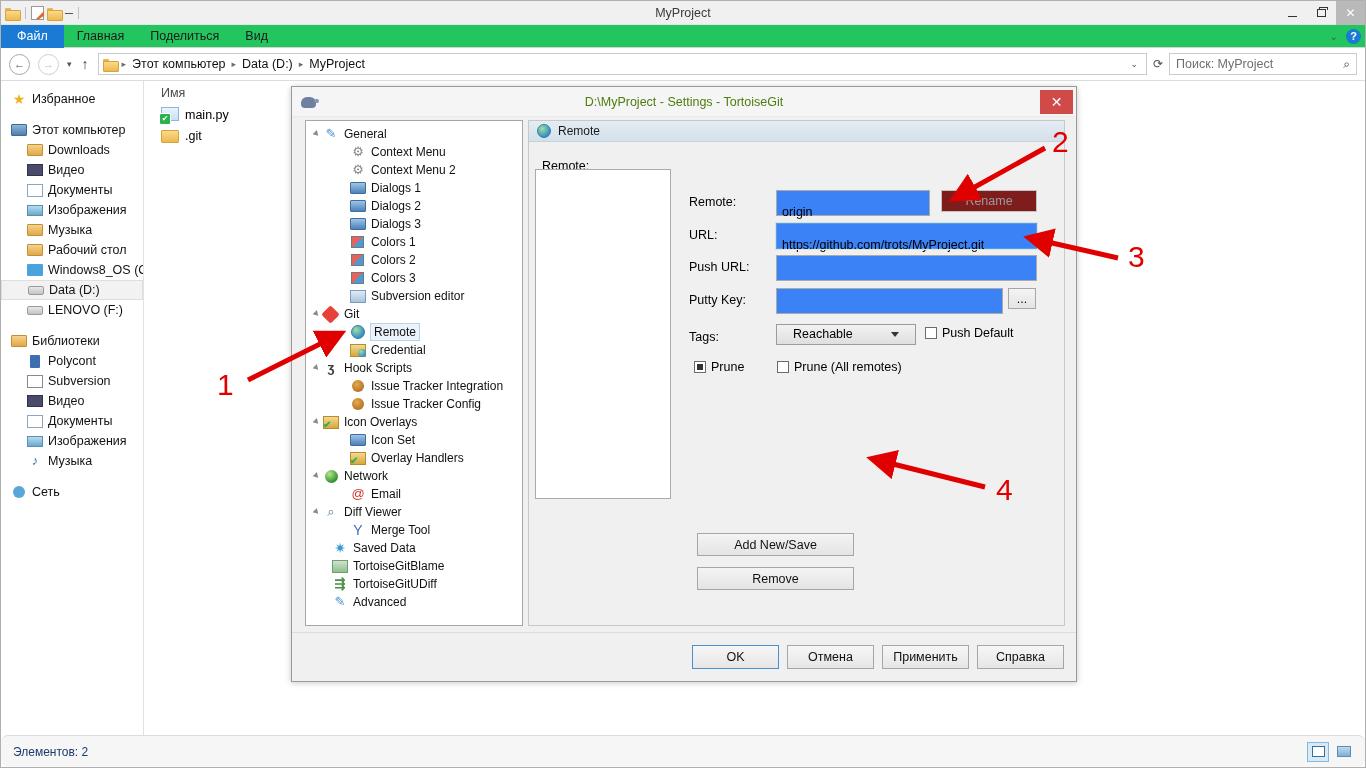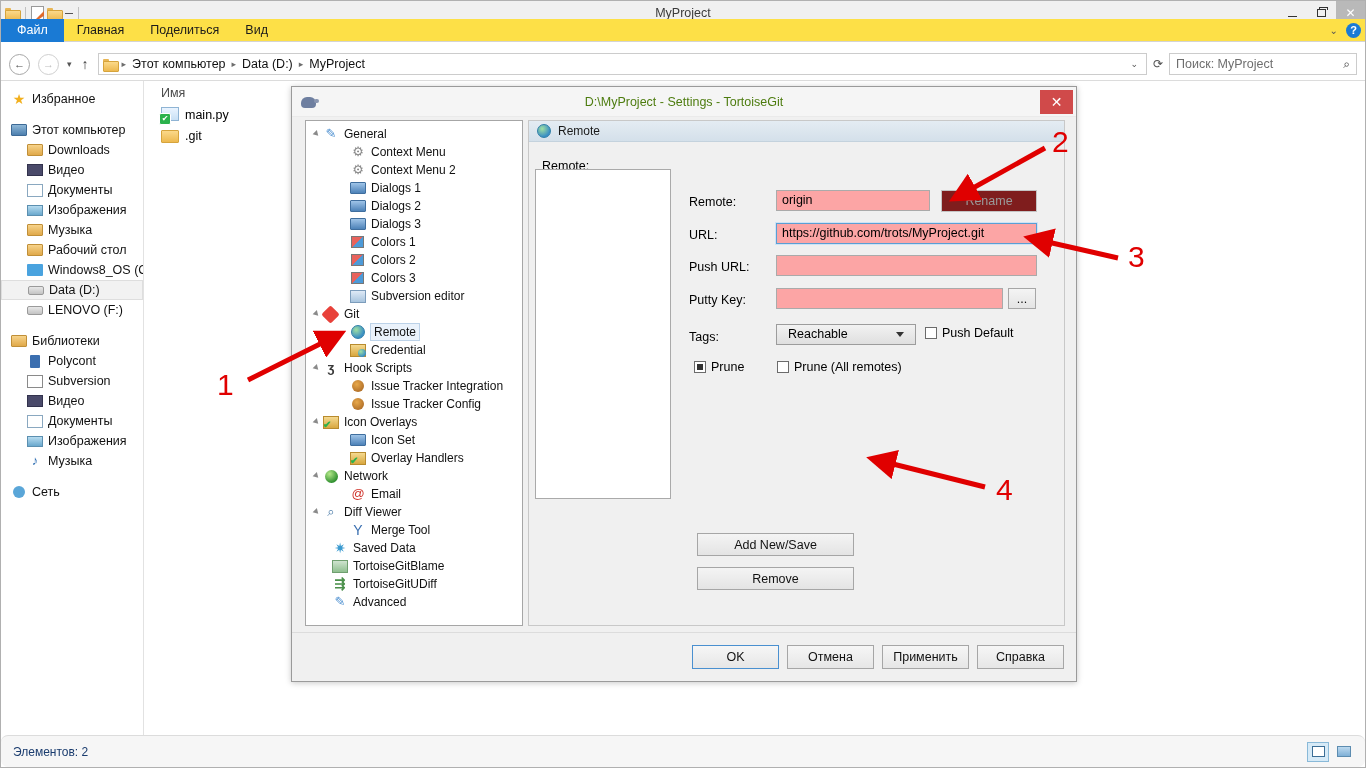--- a/index.html
+++ b/index.html
@@ -60,22 +60,22 @@
     width: 29px; height: 24px; display: flex; align-items: center; justify-content: center;
     color: #333; font-size: 12px;
   }
   .win-btn.close { background: #b9b9b9; color: #fff; }
   .gl-min { width: 9px; height: 1px; background: #333; margin-top: 6px; }
   .gl-max { width: 9px; height: 8px; border: 1px solid #333; position: relative; }
   .gl-max::after { content:""; position:absolute; left:1px; top:-3px; width:7px; height:2px; border:1px solid #333; border-bottom:0; }
 
   
   #ribbon {
-    position: absolute; left: 0; top: 18px; width: 100%; height: 23px;
-    background: #fde047; border-bottom: 1px solid #d4d4d4;
+    position: absolute; left: 0; top: 24px; width: 100%; height: 23px;
+    background: #22c55e; border-bottom: 1px solid #d4d4d4;
   }
   #ribbon-tabs { display: flex; height: 23px; }
   .rtab {
     height: 23px; line-height: 23px; padding: 0 13px; font-size: 12.5px; color: #1a1a1a;
   }
   .rtab.file { background: #1a7ad4; color: #fff; padding: 0 16px; }
   #ribbon-right {
     position: absolute; right: 4px; top: 0; height: 23px; display: flex; align-items: center; gap: 8px;
   }
   .rchev { color: #555; font-size: 10px; }
@@ -254,37 +254,37 @@
   }
   #tg-pagehdr {
     height: 21px; background: linear-gradient(#e4ecf3,#d4e0ea);
     display: flex; align-items: center; padding-left: 7px; border-bottom: 1px solid #c4d2dd;
   }
   #tg-pagehdr .tico { margin-right: 6px; }
   #tg-pagehdr-label { font-size: 12px; color: #1a1a1a; }
 
   .fld-label { position: absolute; font-size: 12.5px; color: #000; }
   .tbox {
-    position: absolute; background: #fca5a5; border: 1px solid #aaaaaa; height: 21px;
-    font-size: 12.5px; color: #000; padding: 0 5px; line-height: 19px;
+    position: absolute; background: #3b82f6; border: 1px solid #aaaaaa; height: 21px;
+    font-size: 12.5px; color: #000; padding: 12px 5px; line-height: 19px;
   }
   .tbox.focus { border: 1px solid #5a9fd4; outline: 1px solid #cfe3f5; }
   .btn {
     position: absolute; background: linear-gradient(#f4f4f4,#e4e4e4); border: 1px solid #a6a6a6;
     font-size: 12.5px; color: #111; display: flex; align-items: center; justify-content: center;
     height: 22px;
   }
   .btn.dis { color: #9a9a9a; background: #7f1d1d; border-color: #c4c4c4; }
   #remote-list {
     position: absolute; left: 6px; top: 48px; width: 136px; height: 330px;
     background: #fff; border: 1px solid #aaaaaa;
   }
   .combo {
     position: absolute; height: 21px; background: linear-gradient(#f2f2f2,#dfdfdf);
-    border: 1px solid #9c9c9c; font-size: 12.5px; padding: 0 11px; line-height: 19px;
+    border: 1px solid #9c9c9c; font-size: 12.5px; padding: 0 16px; line-height: 19px;
     display: flex; align-items: center;
   }
   .combo-arrow {
     margin-left: auto; width: 0; height: 0; border-left: 4px solid transparent;
     border-right: 4px solid transparent; border-top: 5px solid #333;
   }
   .cbx { position: absolute; display: flex; align-items: center; font-size: 12.5px; }
   .cbx-box {
     width: 12px; height: 12px; border: 1px solid #6b6b6b; background: #fff; margin-right: 5px;
     display: flex; align-items: center; justify-content: center;

